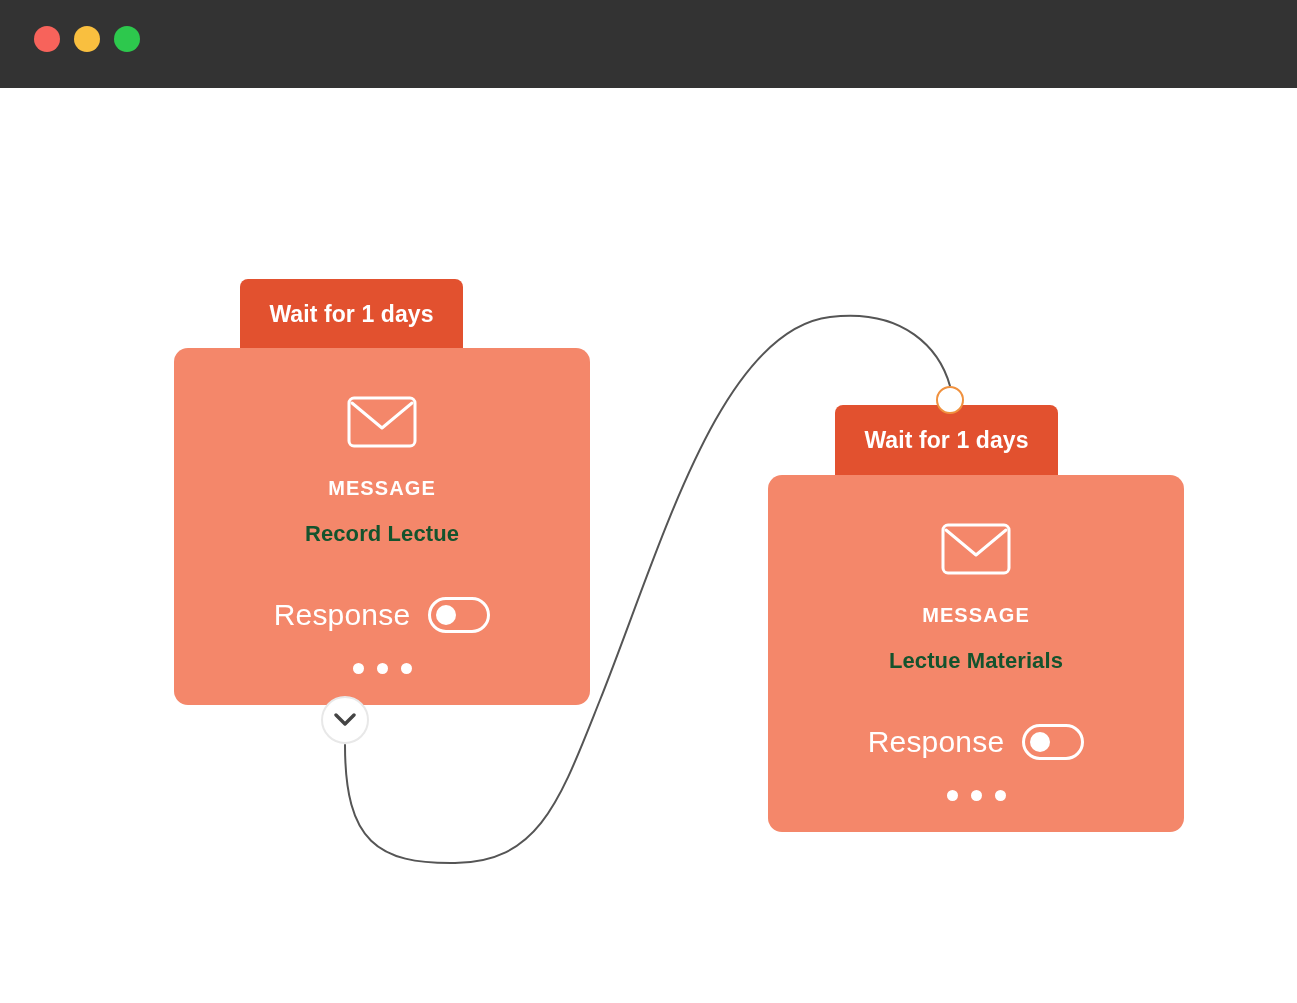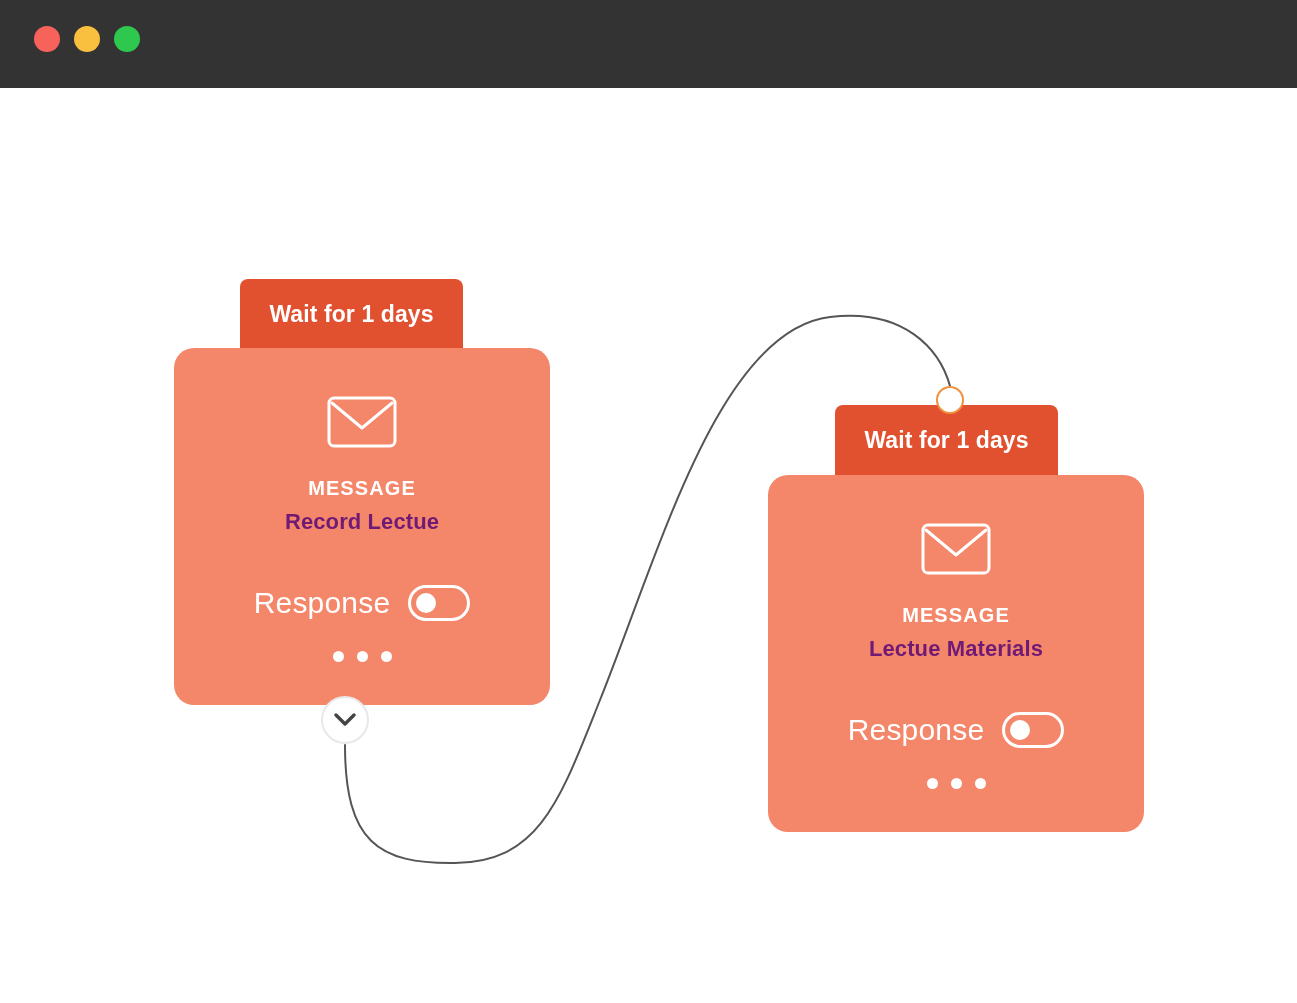--- a/index.html
+++ b/index.html
@@ -76,24 +76,24 @@
     justify-content: center;
     color: #ffffff;
     font-size: 23px;
     font-weight: bold;
     letter-spacing: 0.1px;
     white-space: nowrap;
   }
 
   .node-body {
     position: absolute;
-    width: 376px;
+    width: 416px;
     height: 357px;
     background: #f4876a;
-    border-radius: 20px;
+    border-radius: 14px;
     display: flex;
     flex-direction: column;
     align-items: center;
   }
 
   .envelope-icon {
     margin-top: 48px;
     width: 70px;
     height: 52px;
     display: block;
@@ -101,22 +101,22 @@
 
   .node-kind {
     margin-top: 29px;
     color: #ffffff;
     font-size: 20px;
     font-weight: bold;
     letter-spacing: 1.1px;
   }
 
   .node-title {
-    margin-top: 9px;
-    color: #701a75;
+    margin-top: 21px;
+    color: #14532d;
     font-size: 22px;
     font-weight: bold;
     letter-spacing: 0.1px;
   }
 
   .response-row {
     margin-top: 50px;
     display: flex;
     align-items: center;
     gap: 18px;

